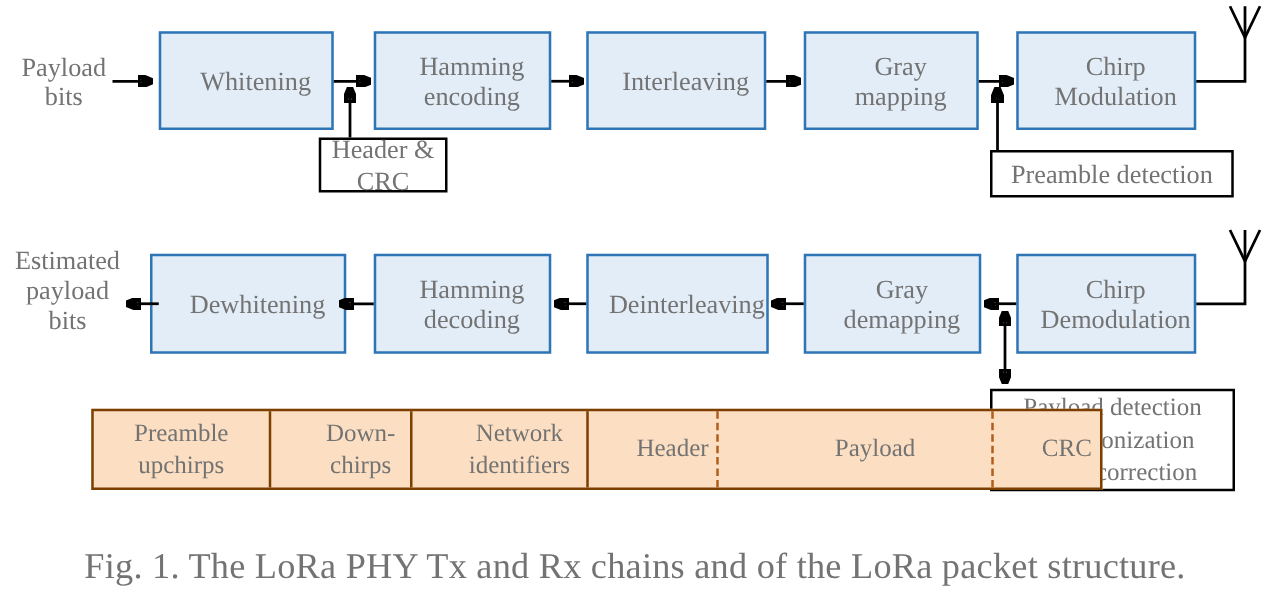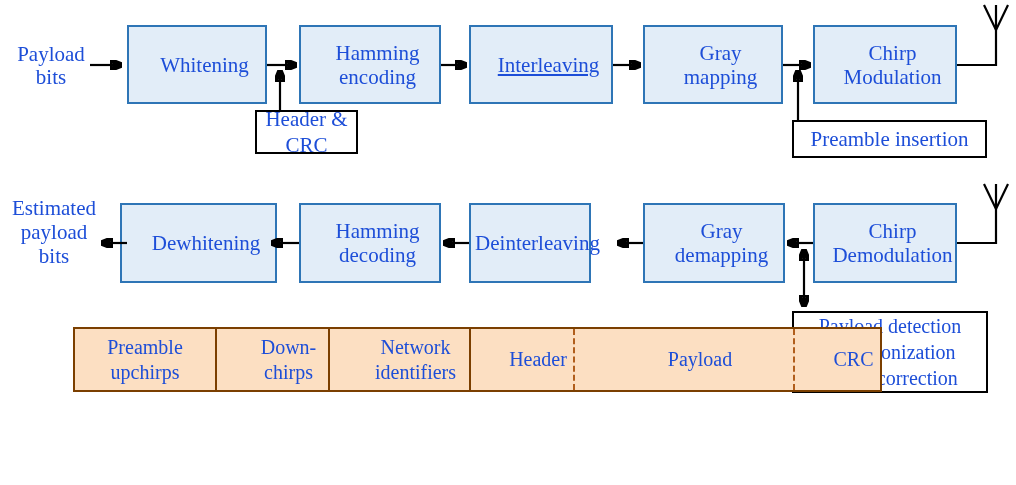--- a/index.html
+++ b/index.html
@@ -3,37 +3,37 @@
 <meta charset="utf-8">
 <style>
   :root{
     --block-fill:#E2EDF8; --block-border:#2E75B6;
     --packet-fill:#FCDFC2; --packet-border:#7B3F00; --packet-dash:#B05E1C;
     --line:#000000;
   }
   html,body{margin:0;padding:0;background:#fff;}
   #canvas{
     position:relative; width:1016px; height:485px; background:#fff;
-    font-family:"Liberation Serif", serif; color:#1d4ed8; overflow:hidden;
+    font-family:"Liberation Serif", serif; color:#737373; overflow:hidden;
   }
   .lbl{white-space:pre-line; text-align:center;}
   
   .block{
     position:absolute; box-sizing:border-box;
     border:2px solid var(--block-border); background:var(--block-fill);
     display:flex; align-items:center; justify-content:center;
     font-size:21px; line-height:24px;padding-left:15px;
   }
   .row1{top:25px; height:79px;}
   .row2{top:203px; height:80px;}
   #tx-b0{left:127px;width:140px;} #tx-b1{left:299px;width:142px;}
-  #tx-b2{left:469px;width:144px;text-decoration:underline;} #tx-b3{left:643px;width:140px;}
+  #tx-b2{left:469px;width:144px;} #tx-b3{left:643px;width:140px;}
   #tx-b4{left:813px;width:144px;}
   #rx-b0{left:120px;width:157px;} #rx-b1{left:299px;width:142px;}
-  #rx-b2{left:469px;width:122px;} #rx-b3{left:643px;width:142px;}
+  #rx-b2{left:469px;width:146px;} #rx-b3{left:643px;width:142px;}
   #rx-b4{left:813px;width:144px;}
   
   .wbox{
     position:absolute; box-sizing:border-box;
     border:2px solid var(--line); background:#fff;
     display:flex; align-items:center; justify-content:center;
   }
   #header-crc{left:255px; top:110px; width:103px; height:44px; font-size:21px; line-height:26px;}
   #preamble-insertion{left:792px; top:120px; width:195px; height:38px; font-size:21px;}
   #sync-box{left:792px; top:311px; width:196px; height:82px; font-size:20px; line-height:26px;}
@@ -91,21 +91,21 @@
   <div id="tx-b4" class="block row1">
     <span class="lbl">Chirp
 Modulation</span>
   </div>
 
   <div id="header-crc" class="wbox">
     <span class="lbl">Header &amp;
 CRC</span>
   </div>
   <div id="preamble-insertion" class="wbox">
-    <span class="lbl">Preamble insertion</span>
+    <span class="lbl">Preamble detection</span>
   </div>
 
   <div id="estimated-bits" class="floatlbl lbl">Estimated
 payload
 bits</div>
 
   <div id="rx-b0" class="block row2">
     <span class="lbl">Dewhitening</span>
   </div>
   <div id="rx-b1" class="block row2">
@@ -147,20 +147,21 @@
       <span class="lbl">Header</span>
     </div>
     <div id="pseg4" class="pseg dashed">
       <span class="lbl">Payload</span>
     </div>
     <div id="pseg5" class="pseg">
       <span class="lbl">CRC</span>
     </div>
   </div>
 
+  <div id="caption">Fig. 1.  The LoRa PHY Tx and Rx chains and of the LoRa packet structure.</div>
 
   <svg id="wires" viewBox="0 0 1016 485" xmlns="http://www.w3.org/2000/svg">
     <defs>
       <marker id="ah" markerWidth="5.5" markerHeight="4.5" refX="5" refY="2.25" orient="auto-start-reverse">
         <path d="M0,0 L5.5,2.25 L0,4.5 Z" fill="#000" stroke="none"></path>
       </marker>
     </defs>
 
     <g>
       <path d="M90 65 H121" marker-end="url(#ah)"></path>

